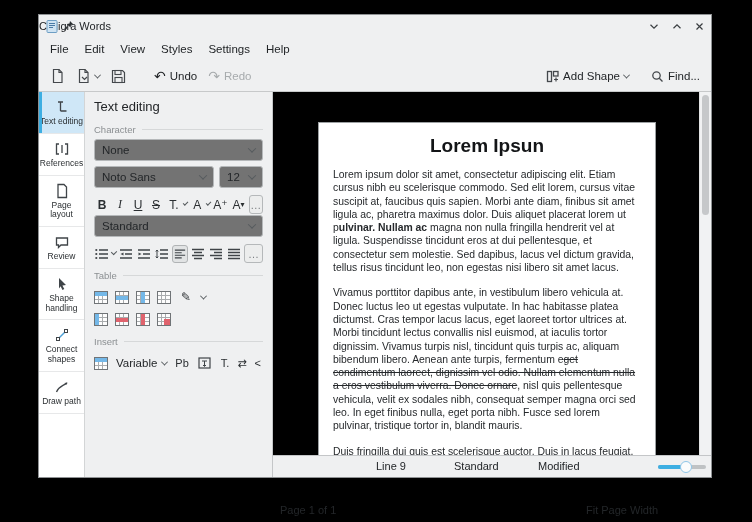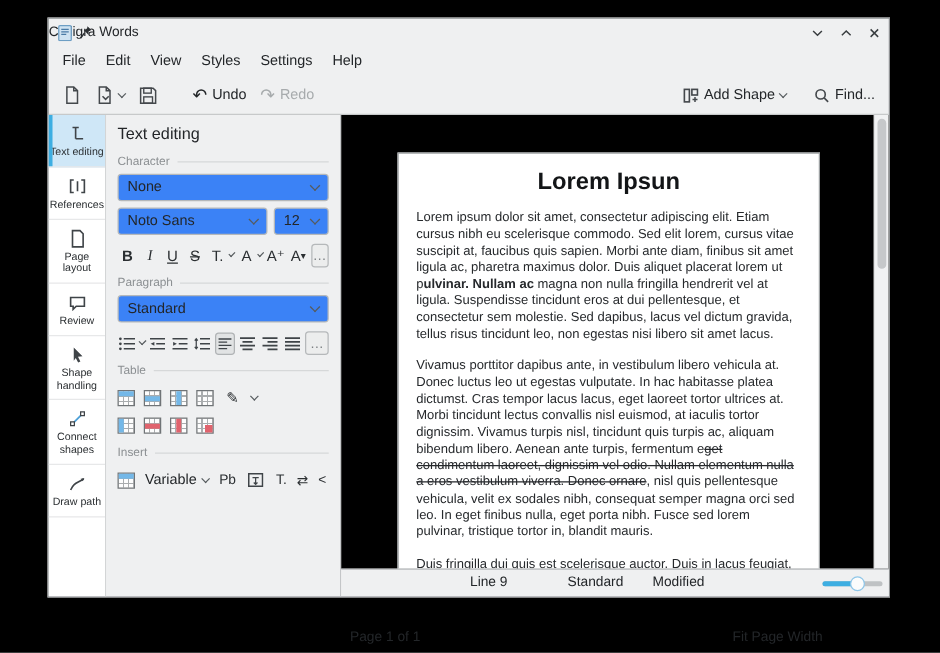--- a/index.html
+++ b/index.html
@@ -37,21 +37,21 @@
   .side-item { position:relative; padding:7px 1px 6px; display:flex; flex-direction:column; align-items:center; gap:2px; border-bottom:1px solid #e7e8e9; font-size:8.5px; color:#2b2f32; text-align:center; line-height:1.15; }
   .side-item.selected { background:#cfe7f7; }
   .side-item .accent { position:absolute; left:0; top:0; bottom:0; width:3px; background:#3daee2; }
   .side-item svg { display:block; }
 
   
   .panel { width:188px; background:#eff0f1; border-right:1px solid #c4c6c8; padding:7px 9px; display:flex; flex-direction:column; overflow:hidden; flex:0 0 auto; }
   .panel-title { font-size:13px; color:#232629; margin-bottom:4px; }
   .sec { display:flex; align-items:center; gap:6px; font-size:9.5px; color:#8b8f92; margin:6px 0 4px; white-space:nowrap; }
   .sec::after { content:""; flex:1; height:1px; background:#d6d8d9; }
-  .combo { height:22px; background:#3b82f6; border:1px solid #b5b8ba; border-radius:3px; display:flex; align-items:center; justify-content:space-between; padding:0 7px; font-size:11.5px; color:#232629; margin-bottom:5px; }
+  .combo { height:22px; background:#737373; border:1px solid #b5b8ba; border-radius:3px; display:flex; align-items:center; justify-content:space-between; padding:0 7px; font-size:11.5px; color:#232629; margin-bottom:5px; }
   .combo-row { display:flex; gap:5px; }
   .combo-row .combo.font { flex:1; }
   .combo-row .combo.size { width:44px; flex:0 0 auto; }
   .btn-row { display:flex; align-items:center; gap:2px; margin:2px 0 1px; }
   .ibtn { min-width:16px; height:18px; display:flex; align-items:center; justify-content:center; font-size:12px; color:#2b2f32; padding:0 1px; }
   .ibtn.b { font-weight:bold; }
   .ibtn.i { font-style:italic; font-family:"Liberation Serif",serif; }
   .ibtn.u { text-decoration:underline; }
   .ibtn.s { text-decoration:line-through; }
   .ibtn svg { display:block; }
@@ -84,21 +84,21 @@
   .page .bold { font-weight:bold; }
   .page .strike { text-decoration:line-through; }
 
   
   .vscroll { position:absolute; top:0; right:0; bottom:0; width:12px; background:#f1f2f3; border-left:1px solid #e1e2e3; }
   .vscroll .thumb { position:absolute; left:2px; top:3px; width:7px; height:120px; border-radius:4px; background:#c6c8ca; }
 
   
   .statusbar { height:22px; flex:0 0 auto; border-top:1px solid #c4c6c8; background:#eff0f1; position:relative; font-size:11px; color:#232629; }
   .statusbar .s-item { position:absolute; top:4px; white-space:nowrap; }
-  .s-page { left:7px;margin-top:44px; } .s-line { left:103px; } .s-style { left:181px; } .s-mod { left:249px; } .s-zoommode { left:313px;margin-top:44px; }
+  .s-page { left:7px;margin-top:44px; } .s-line { left:103px; } .s-style { left:181px; } .s-mod { left:265px; } .s-zoommode { left:313px;margin-top:44px; }
   .slider { position:absolute; left:385px; top:9px; width:48px; height:4px; border-radius:2px; background:#bfc2c4; }
   .slider .fill { position:absolute; left:0; top:0; bottom:0; width:55%; background:#3daee2; border-radius:2px; }
   .slider .handle { position:absolute; left:22px; top:-4px; width:12px; height:12px; border-radius:50%; background:#fbfcfc; border:1px solid #8fc6e8; }
 </style>
 </head>
 <body>
 
 <div class="window">
 
   <div class="titlebar">
@@ -272,21 +272,20 @@
         <span class="ibtn">A</span>
         <span class="chev sm"></span>
         <span class="ibtn">A⁺</span>
         <span class="ibtn">
             <span>A</span>
             <span class="sub">▾</span>
           </span>
         <span class="more-btn">…</span>
       </div>
 
-      <div class="sec">Paragraph</div>
       <div class="combo">
         <span>Standard</span>
         <span class="chev"></span>
       </div>
       <div class="btn-row">
         <span class="ibtn">
             <svg width="14" height="12" viewBox="0 0 14 12">
               <path d="M4 2h9M4 6h9M4 10h9" stroke="#3f4448" stroke-width="1.3"></path>
               <circle cx="1.3" cy="2" r="1.1" fill="#3f4448"></circle>
               <circle cx="1.3" cy="6" r="1.1" fill="#3f4448"></circle>

